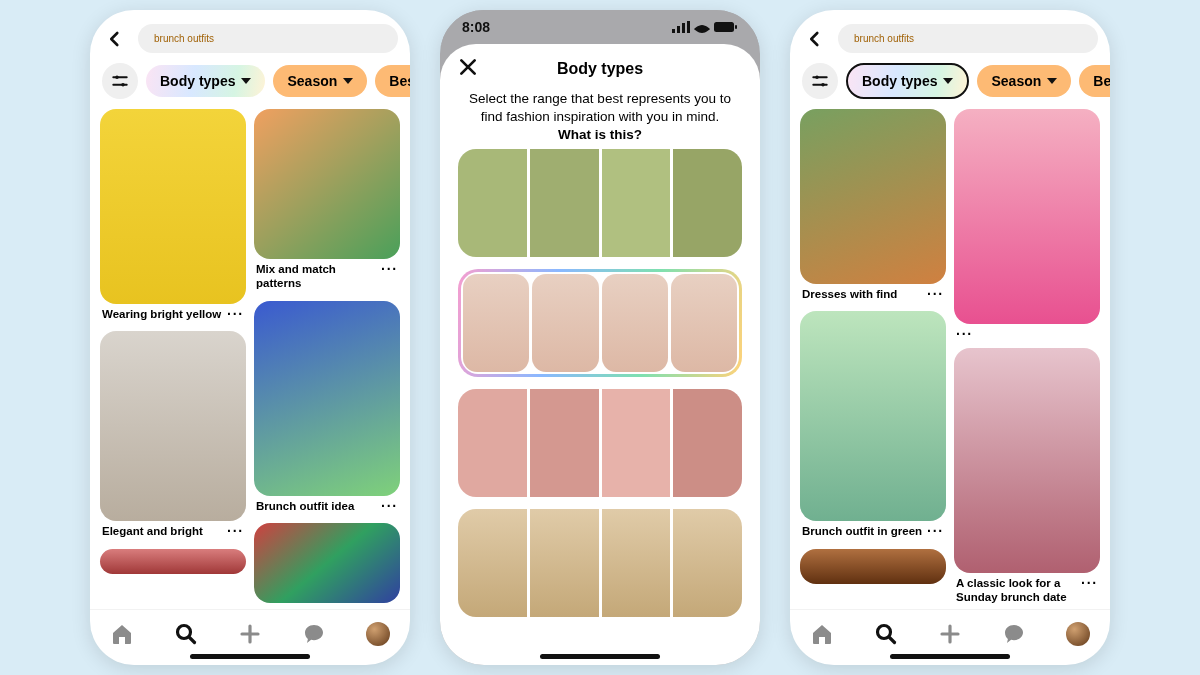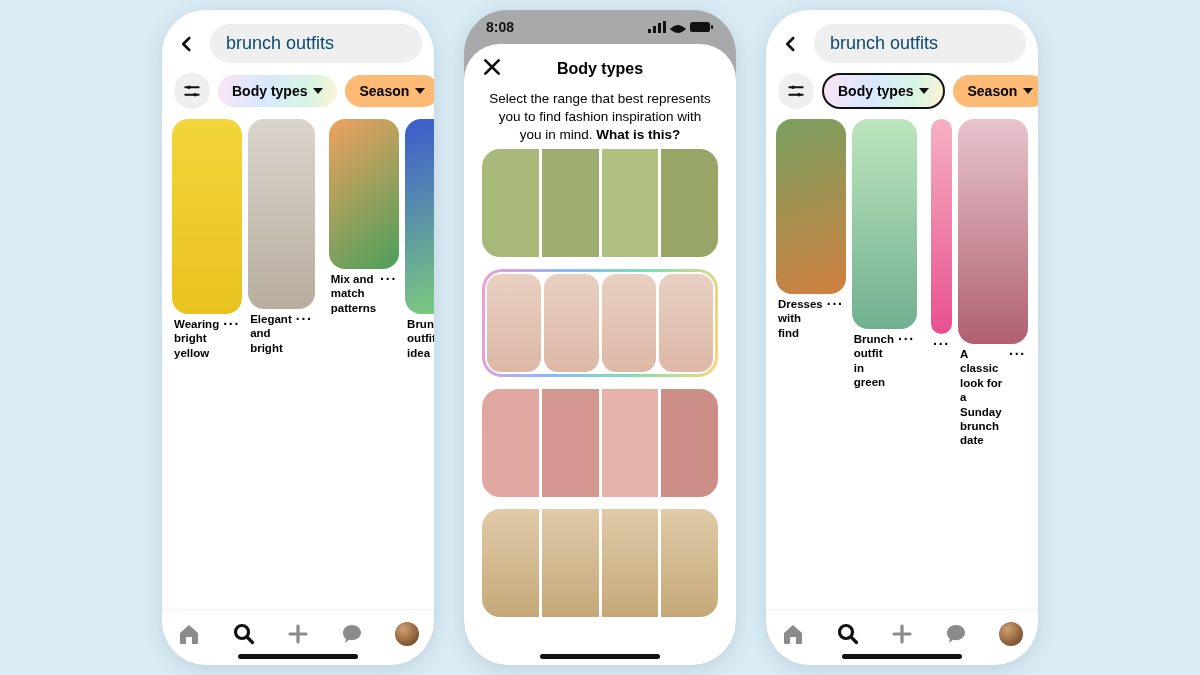--- a/index.html
+++ b/index.html
@@ -8,21 +8,21 @@
     background: #d9ecf6;
     width: 1200px;
     height: 675px;
     overflow: hidden;
     display: flex;
     justify-content: center;
     align-items: center;
     gap: 30px;
   }
   .phone {
-    width: 272px;
+    width: 320px;
     height: 655px;
     background: #fff;
     border-radius: 44px;
     box-shadow: 0 4px 20px rgba(0,0,0,0.12);
     overflow: hidden;
     position: relative;
     display: flex;
     flex-direction: column;
   }
   .top-row {
@@ -35,22 +35,22 @@
     width: 26px; height: 26px;
     display: flex; align-items: center; justify-content: center;
     font-size: 22px; font-weight: 700;
     cursor: pointer;
   }
   .search-bar {
     flex: 1;
     background: #efefef;
     border-radius: 22px;
     padding: 9px 16px;
-    font-size: 18px;
-    color: #0c4a6e;
+    font-size: 10px;
+    color: #a16207;
   }
   .chips {
     display: flex;
     gap: 8px;
     padding: 2px 12px 10px 12px;
     overflow: hidden;
     align-items: center;
   }
   .filter-icon {
     min-width: 36px; height: 36px;
@@ -82,21 +82,21 @@
     border-top: 6px solid #111;
     margin-left: 2px;
   }
   .feed {
     flex: 1;
     display: flex;
     gap: 8px;
     padding: 0 10px;
     overflow: hidden;
   }
-  .col { flex: 1; display: flex; flex-direction: row; gap: 6px; }
+  .col { flex: 1; display: flex; flex-direction: column; gap: 6px; }
   .pin { display: flex; flex-direction: column; gap: 3px; }
   .pin-img {
     width: 100%;
     border-radius: 16px;
   }
   .pin-meta { display: flex; align-items: flex-start; justify-content: space-between; gap:4px; padding: 0 2px 4px 2px;}
   .pin-title { font-size: 11.5px; font-weight: 700; line-height: 1.25; }
   .more { font-size: 14px; font-weight: 900; letter-spacing: 1px; line-height: 8px; padding-top:3px; cursor:pointer;}
   
   .ph { background-size: cover; }

